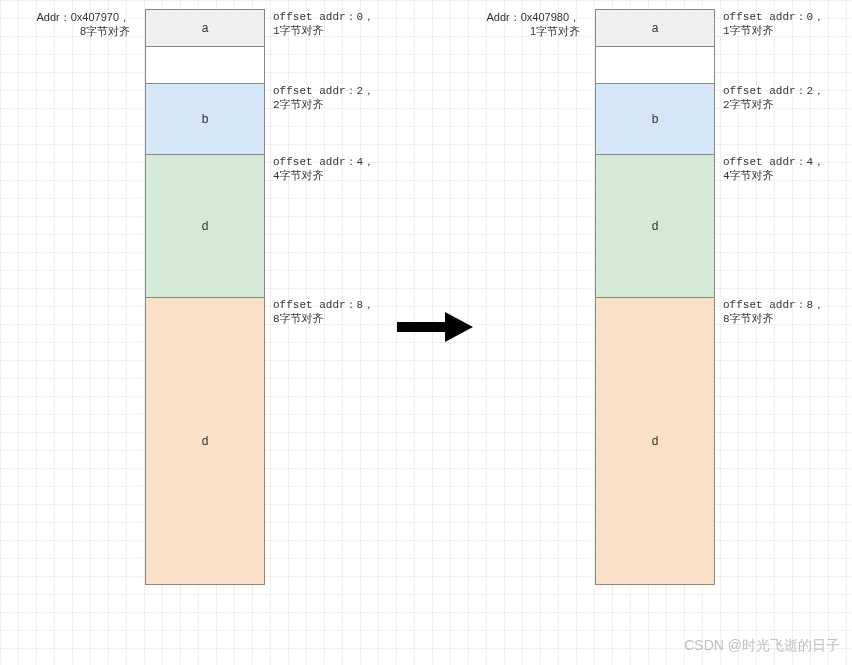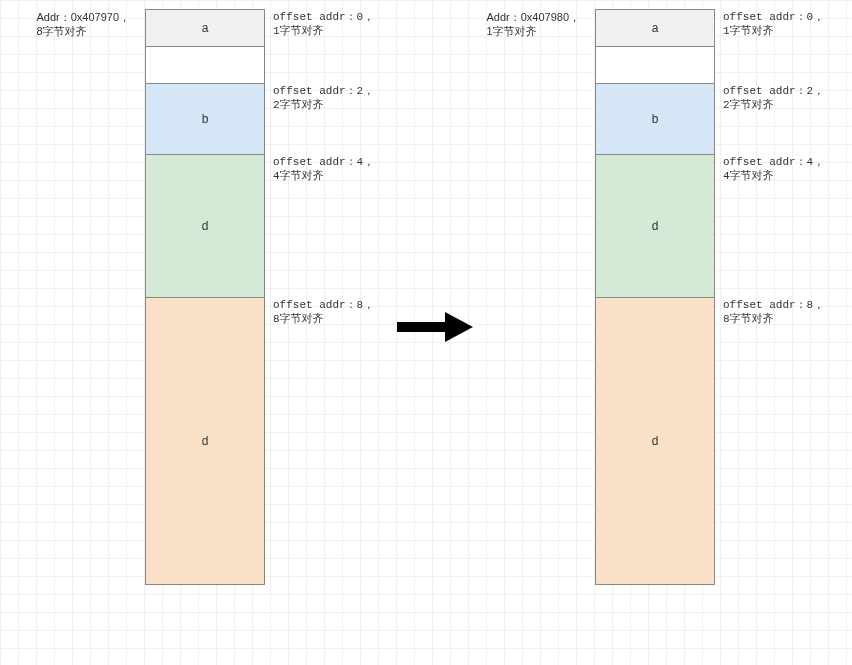--- a/index.html
+++ b/index.html
@@ -26,20 +26,21 @@
     .layout-group {
       position: absolute;
       top: 10px;
     }
     .group-left { left: 35px; }
     .group-right { left: 485px; }
     .addr-label {
       position: absolute;
       top: 0;
       font-size: 11px;
+      text-align: right;
       line-height: 1.3;
       color: #333;
     }
     .addr-label-left { right: calc(100% - 95px); }
     .boxes {
       position: absolute;
       left: 110px;
       top: 0;
       width: 120px;
     }
@@ -175,14 +176,15 @@
         <div>offset addr：4，</div>
         <div>4字节对齐</div>
       </div>
       <div class="offset-label" style="top:288px">
         <div>offset addr：8，</div>
         <div>8字节对齐</div>
       </div>
     </div>
   </div>
 
+  <div class="watermark">CSDN @时光飞逝的日子</div>
 
 </div>
 
 </body></html>

